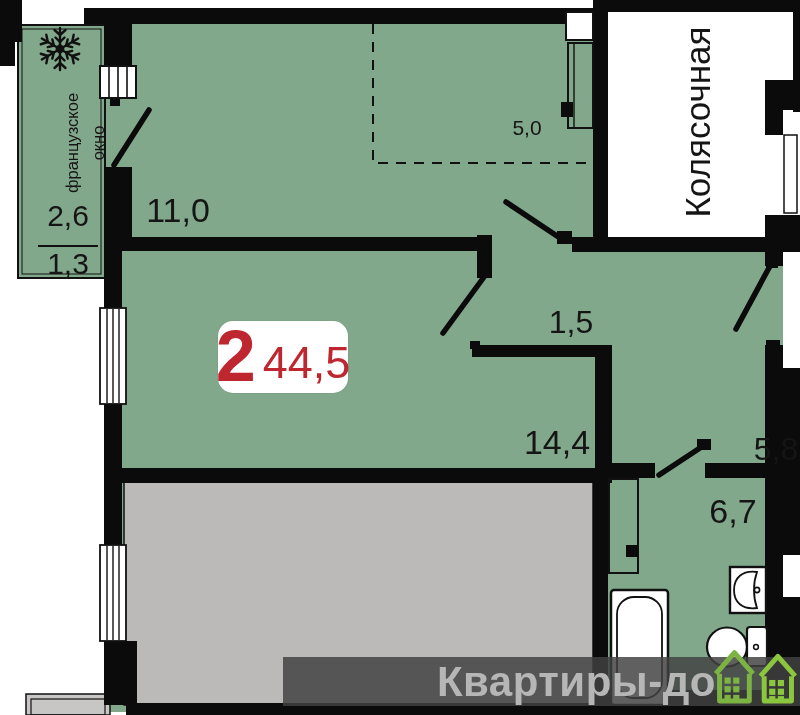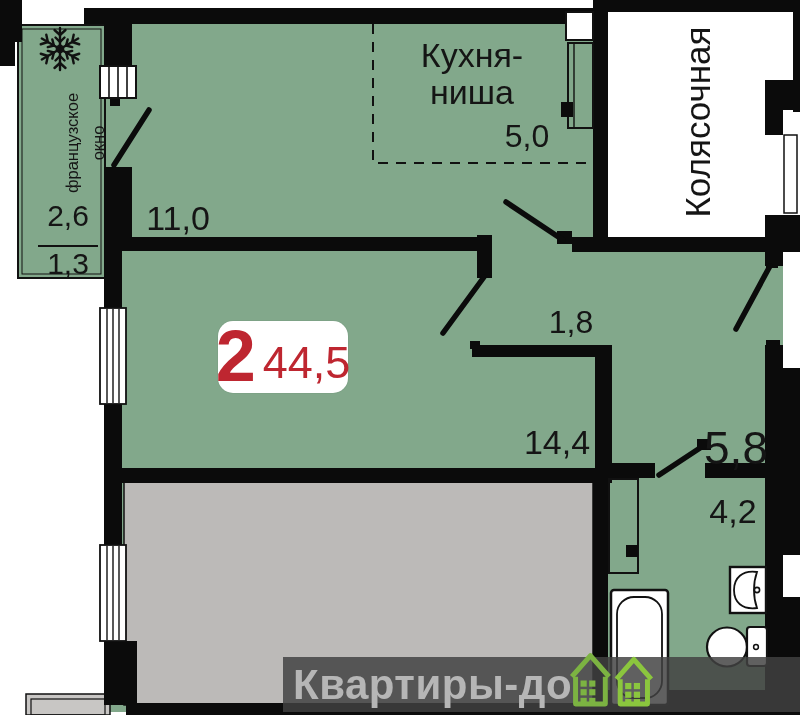--- a/index.html
+++ b/index.html
@@ -22,23 +22,23 @@
   .fraction .top{display:block;padding-bottom:13px;}
   .fraction .bot{display:block;border-top:2.5px solid #111;padding-top:0;}
   .badge{
     position:absolute;left:218px;top:321px;width:130px;height:72px;
     background:#ffffff;border-radius:15px;display:flex;align-items:center;
     justify-content:center;box-shadow:0 0 0 1px rgba(0,0,0,0.03);
   }
   .badge .big{color:#BE2630;font-size:72px;font-weight:bold;line-height:1;margin-right:7px;margin-top:-2px;}
   .badge .small{color:#BE2630;font-size:45px;line-height:1;margin-top:10px;}
   .watermark{
-    position:absolute;left:283px;top:657px;width:517px;height:55px;
+    position:absolute;left:283px;top:657px;width:517px;height:49px;
     background:rgba(66,66,66,0.84);display:flex;align-items:center;
-    justify-content:flex-start;padding-left:10px;box-sizing:border-box;
+    justify-content:flex-end;padding-left:20px;box-sizing:border-box;
     overflow:visible;
   }
   .watermark .wm-text{
     color:#b6b6b6;font-size:42px;font-weight:bold;letter-spacing:0.5px;line-height:1;
   }
   .watermark svg{margin:-14px -4px 0 -4px;}
 </style>
 </head>
 <body>
 
@@ -176,28 +176,26 @@
       <use href="#flake-arm"></use>
       <use href="#flake-arm" transform="rotate(60)"></use>
       <use href="#flake-arm" transform="rotate(120)"></use>
       <use href="#flake-arm" transform="rotate(180)"></use>
       <use href="#flake-arm" transform="rotate(240)"></use>
       <use href="#flake-arm" transform="rotate(300)"></use>
       <circle cx="0" cy="0" r="3.5" fill="none" stroke="#111" stroke-width="1.8"></circle>
     </g>
   </svg>
 
-  <div class="lbl" style="left:472px;top:74px;font-size:34px;">Кухня-
-ниша</div>
-  <div class="lbl" style="left:527px;top:136px;font-size:32px;">5,0</div>
-  <div class="lbl" style="left:178px;top:218px;font-size:34px;">11,0</div>
-  <div class="lbl" style="left:571px;top:322px;font-size:32px;">1,8</div>
+  <div class="lbl" style="left:527px;top:128px;font-size:21px;">5,0</div>
+  <div class="lbl" style="left:178px;top:210px;font-size:34px;">11,0</div>
+  <div class="lbl" style="left:571px;top:322px;font-size:32px;">1,5</div>
   <div class="lbl" style="left:557px;top:442px;font-size:34px;">14,4</div>
-  <div class="lbl" style="left:736px;top:449px;font-size:46px;">5,8</div>
-  <div class="lbl" style="left:733px;top:511px;font-size:34px;">4,2</div>
+  <div class="lbl" style="left:776px;top:449px;font-size:32px;">5,8</div>
+  <div class="lbl" style="left:733px;top:511px;font-size:34px;">6,7</div>
   <div class="lbl rot" style="left:698px;top:122px;font-size:35px;white-space:nowrap;">Колясочная</div>
   <div class="lbl rot" style="left:86px;top:143px;font-size:16.5px;line-height:1.55;">французское
 окно</div>
 
   <div class="fraction">
     <span class="top">2,6</span>
     <span class="bot">1,3</span>
   </div>
 
   <div class="badge">

